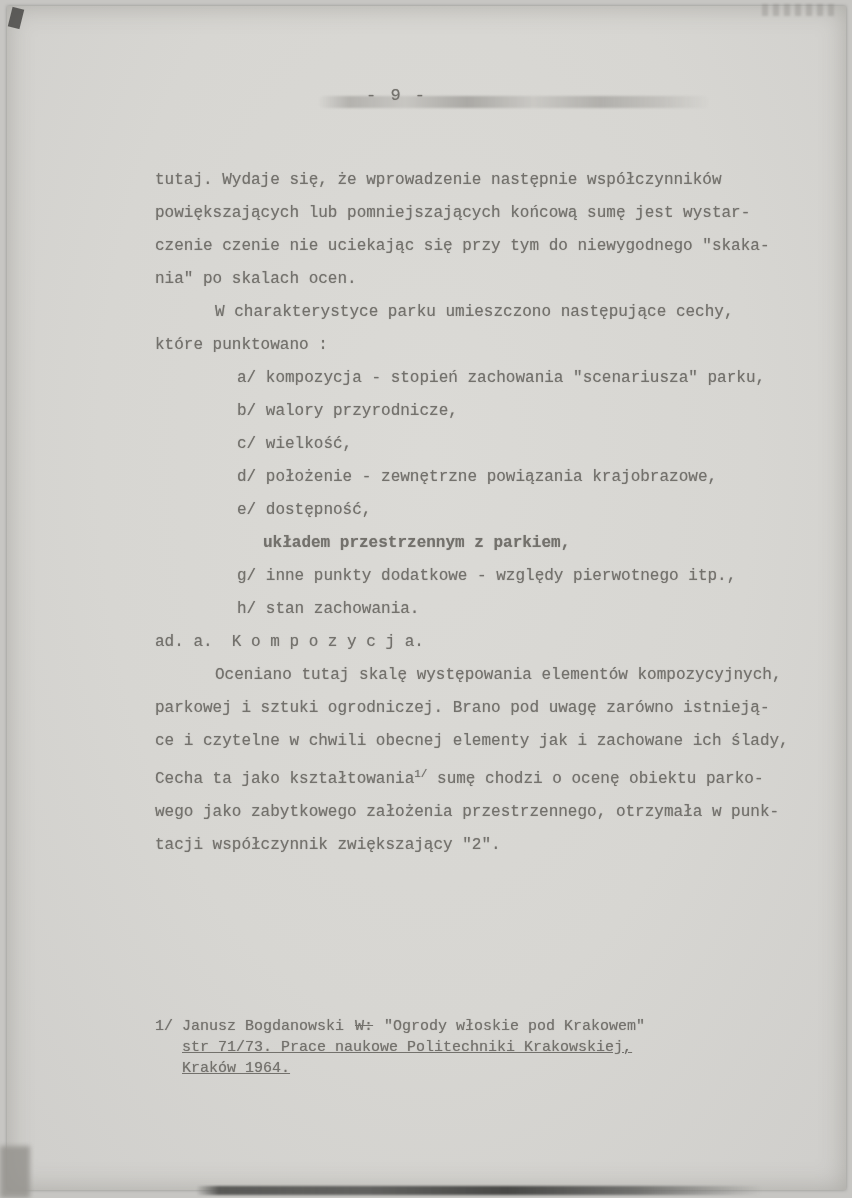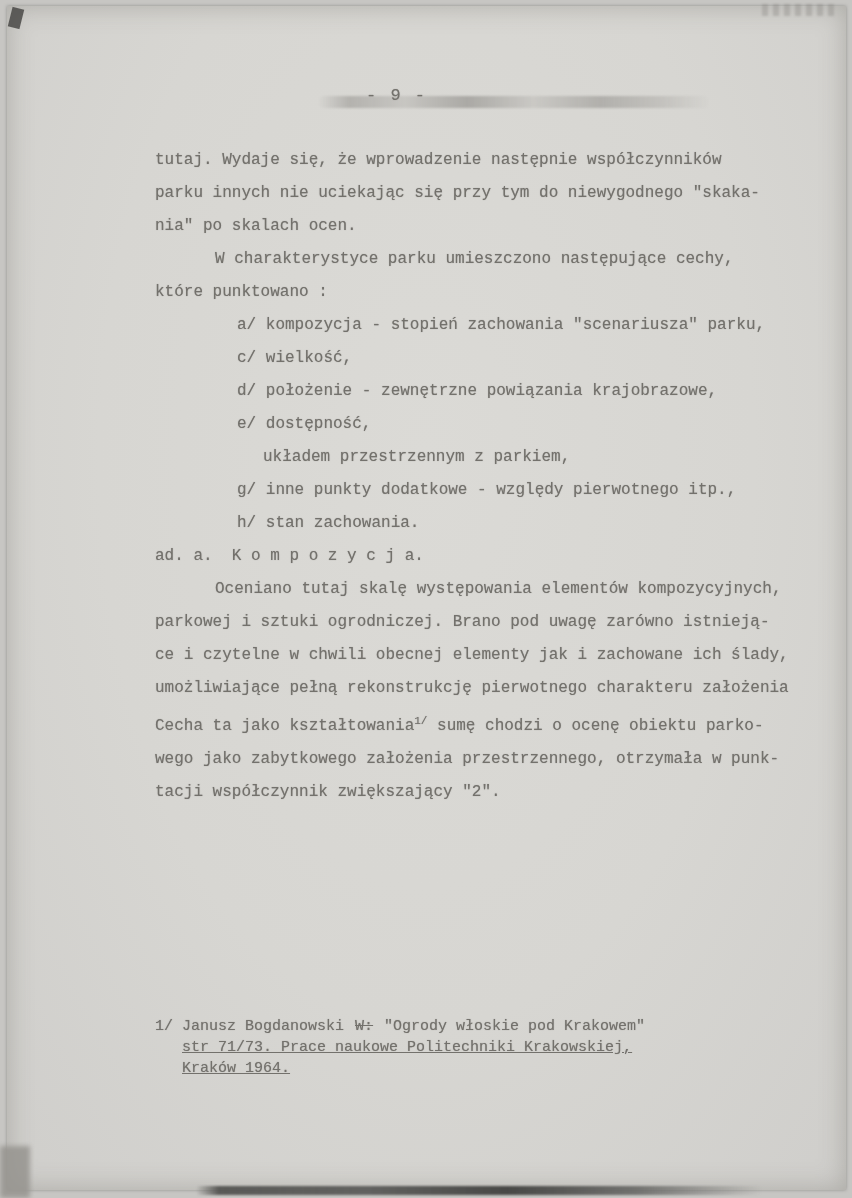--- a/index.html
+++ b/index.html
@@ -41,30 +41,30 @@
       rgba(168,166,162,.35) 22%, rgba(140,138,134,.6) 38%,
       rgba(170,168,164,.3) 55%, rgba(146,144,140,.55) 72%,
       rgba(160,158,154,.35) 88%, rgba(170,168,164,0) 100%);
     filter: blur(1.2px);
     border-radius: 6px;
     z-index: 2;
   }
 
   .body-text {
     position: absolute;
-    left: 155px; top: 144px;
+    left: 155px; top: 164px;
     width: 668px;
     font-size: 16px;
     line-height: 33px;
     z-index: 3;
   }
   .line { white-space: pre; }
   .ind-p    { padding-left: 60px; }
   .ind-list { padding-left: 82px; }
-  .ind-cont { padding-left: 108px; }
+  .ind-cont { padding-left: 108px; font-weight: bold; }
   .sup { font-size: 11px; vertical-align: 6px; }
 
   .footnote {
     position: absolute;
     left: 155px; top: 1016px;
     font-size: 15px;
     line-height: 21px;
     z-index: 3;
   }
   .fline { white-space: pre; }
@@ -108,40 +108,41 @@
   <div class="paper"></div>
 
   <div class="mark-tl"></div>
   <div class="mark-tr"></div>
 
   <div class="smudge-pageno"></div>
   <div class="page-number txt">- 9 -</div>
 
   <div class="body-text txt">
     <div class="line">tutaj. Wydaje się, że wprowadzenie następnie współczynników</div>
-    <div class="line">parku innych nie uciekając się przy tym do niewygodnego "skaka-</div>
+    <div class="line">powiększających lub pomniejszających końcową sumę jest wystar-</div>
+    <div class="line">czenie czenie nie uciekając się przy tym do niewygodnego "skaka-</div>
     <div class="line">nia" po skalach ocen.</div>
 
     <div class="line ind-p">W charakterystyce parku umieszczono następujące cechy,</div>
     <div class="line">które punktowano :</div>
 
     <div class="line ind-list">a/ kompozycja - stopień zachowania "scenariusza" parku,</div>
+    <div class="line ind-list">b/ walory przyrodnicze,</div>
     <div class="line ind-list">c/ wielkość,</div>
     <div class="line ind-list">d/ położenie - zewnętrzne powiązania krajobrazowe,</div>
     <div class="line ind-list">e/ dostępność,</div>
     <div class="line ind-cont">układem przestrzennym z parkiem,</div>
     <div class="line ind-list">g/ inne punkty dodatkowe - względy pierwotnego itp.,</div>
     <div class="line ind-list">h/ stan zachowania.</div>
 
     <div class="line">ad. a.  K o m p o z y c j a.</div>
 
     <div class="line ind-p">Oceniano tutaj skalę występowania elementów kompozycyjnych,</div>
     <div class="line">parkowej i sztuki ogrodniczej. Brano pod uwagę zarówno istnieją-</div>
     <div class="line">ce i czytelne w chwili obecnej elementy jak i zachowane ich ślady,</div>
-    <div class="line">umożliwiające pełną rekonstrukcję pierwotnego charakteru założenia</div>
     <div class="line"><span>Cecha ta jako kształtowania</span><span class="sup">1/</span><span> sumę chodzi o ocenę obiektu parko-</span></div>
     <div class="line">wego jako zabytkowego założenia przestrzennego, otrzymała w punk-</div>
     <div class="line">tacji współczynnik zwiększający "2".</div>
   </div>
 
   <div class="footnote txt">
     <div class="fline"><span>1/ Janusz Bogdanowski </span><span class="strike">W:</span><span> "Ogrody włoskie pod Krakowem"</span></div>
     <div class="fline fcont">str 71/73. Prace naukowe Politechniki Krakowskiej,</div>
     <div class="fline fcont">Kraków 1964.</div>
   </div>

